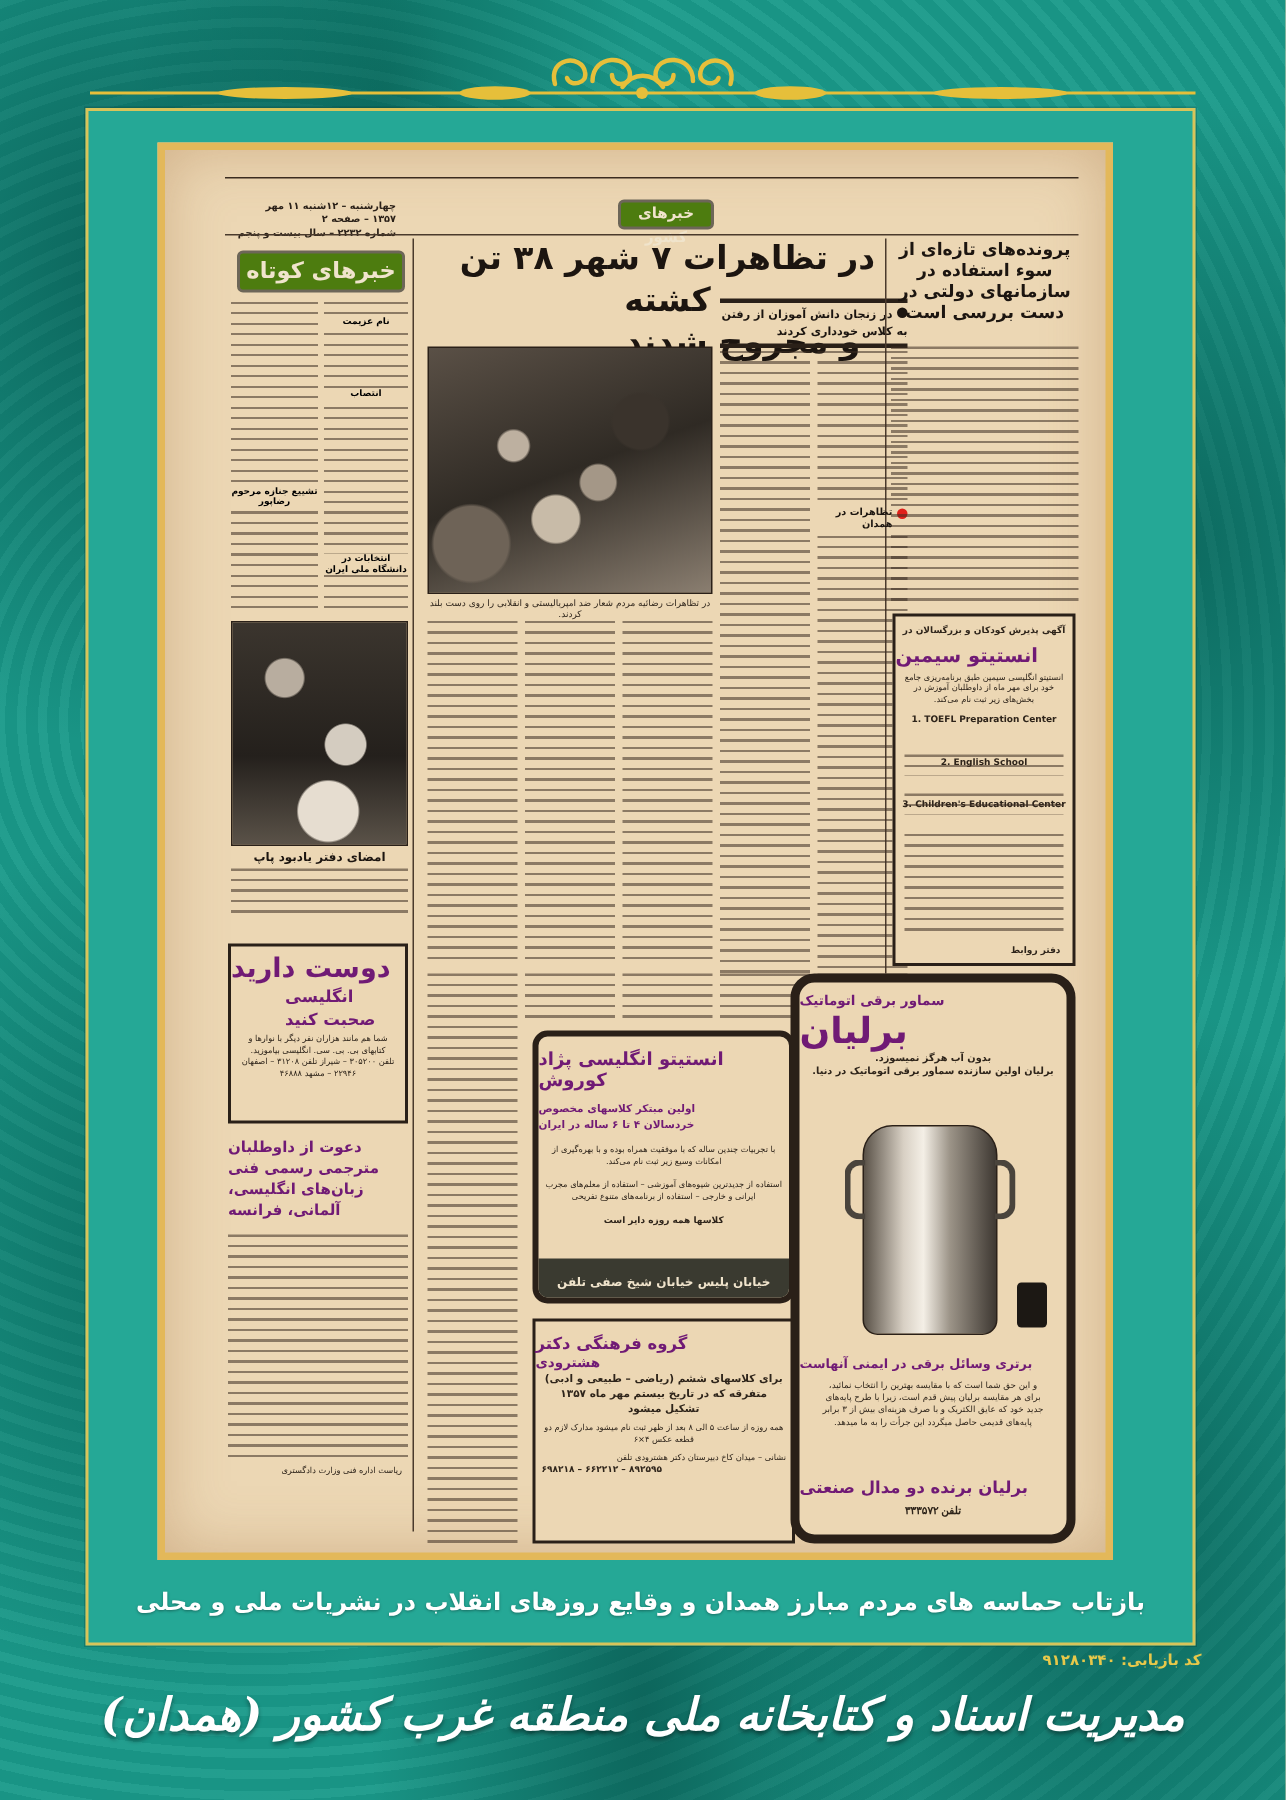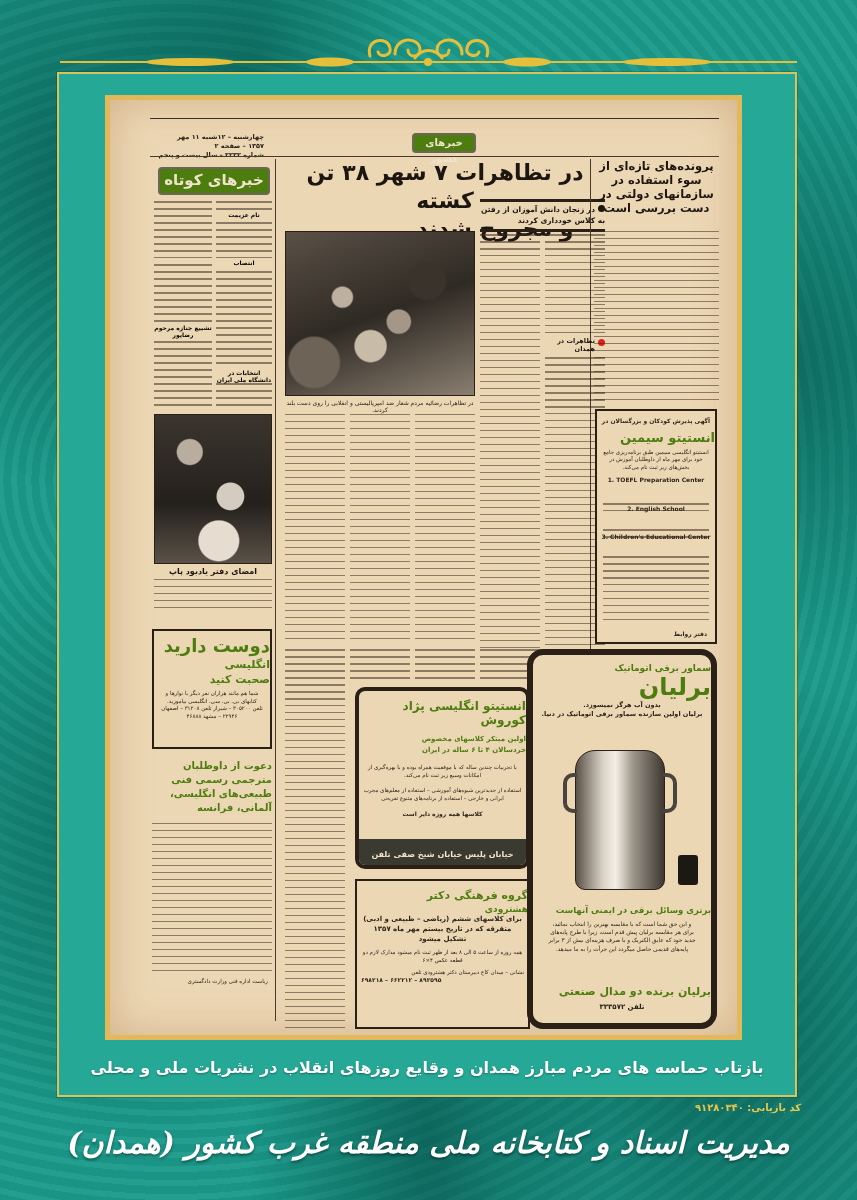--- a/index.html
+++ b/index.html
@@ -63,21 +63,21 @@
   .h-rule { position: absolute; height: 1px; background: #4a3a2c; }
   .thick-rule { position: absolute; height: 3px; background: #2a2018; }
   .masthead-label {
     position: absolute; background: #4d7c0f; color: #f0e4cc;
     border-radius: 4px; font-weight: bold; text-align: center;
     border: 2px solid #6d6658;
   }
   .headline { color: #1c1510; font-weight: bold; text-align: center; }
   .ad-box { position: absolute; border: 2px solid #2a2018; background: #ecd7b4; }
   .ad-box.rounded { border-radius: 10px; border-width: 4px; }
-  .ad-title { font-weight: bold; color: #4d7c0f; text-align: right; }
+  .ad-title { font-weight: bold; color: #701a75; text-align: left; }
   .ad-body { font-size: 6px; line-height: 8.5px; color: #2e241a; text-align: center; padding: 0 4px; }
   .photo {
     position: absolute; overflow: hidden;
     background:
       radial-gradient(circle at 30% 40%, #bdb0a0 0, #bdb0a0 6%, transparent 7%),
       radial-gradient(circle at 60% 55%, #a49787 0, #a49787 8%, transparent 9%),
       radial-gradient(circle at 45% 70%, #c8bba8 0, #c8bba8 10%, transparent 11%),
       radial-gradient(circle at 75% 30%, #3a332c 0, #3a332c 10%, transparent 11%),
       radial-gradient(circle at 15% 80%, #6e6357 0, #6e6357 12%, transparent 13%),
       linear-gradient(160deg, #5a5046 0%, #2f2a24 50%, #8a7e70 100%);
@@ -193,21 +193,21 @@
     </div>
 
     <div class="ad-box" style="left:2px; top:510px; width:120px; height:120px;">
       <div class="ad-title" style="font-size:18px; line-height:22px; margin-top:4px;">دوست دارید</div>
       <div class="ad-title" style="font-size:11px; line-height:15px;padding-left:36px;">انگلیسی صحبت کنید</div>
       <div class="ad-body" style="font-size:5.5px; line-height:7.5px; margin-top:3px;">شما هم مانند هزاران نفر دیگر با نوارها و کتابهای بی. بی. سی. انگلیسی بیاموزید.</div>
       <div class="ad-body" style="font-size:5.5px; line-height:7.5px;">تلفن ۳۰۵۲۰۰ – شیراز تلفن ۳۱۲۰۸ – اصفهان ۲۲۹۴۶ – مشهد ۴۶۸۸۸</div>
     </div>
 
     <div class="np-abs" style="left:2px; top:640px; width:120px;">
-      <div class="ad-title" style="font-size:10px; line-height:14px;">دعوت از داوطلبان مترجمی رسمی فنی طبیعی‌های انگلیسی، آلمانی، فرانسه</div>
+      <div class="ad-title" style="font-size:10px; line-height:14px;">دعوت از داوطلبان مترجمی رسمی فنی زبان‌های انگلیسی، آلمانی، فرانسه</div>
       <div class="fillerlines" style="height:150px; margin-top:8px;"></div>
       <div class="ad-body" style="font-size:5.5px; margin-top:4px; text-align:right;">ریاست اداره فنی وزارت دادگستری</div>
     </div>
 
     <div class="np-abs fillerlines" style="left:135px; top:530px; width:60px; height:380px;"></div>
     <div class="np-abs fillerlines" style="left:200px; top:530px; width:60px; height:30px;"></div>
     <div class="np-abs fillerlines" style="left:265px; top:530px; width:60px; height:30px;"></div>
     <div class="np-abs fillerlines" style="left:330px; top:530px; width:60px; height:30px;"></div>
     <div class="np-abs fillerlines" style="left:395px; top:530px; width:60px; height:20px;"></div>
 
@@ -235,21 +235,21 @@
       <div class="ad-title" style="font-size:24px; line-height:28px;">برلیان</div>
       <div class="ad-body" style="font-size:6.5px; font-weight:bold;">بدون آب هرگز نمیسوزد.</div>
       <div class="ad-body" style="font-size:6.5px; font-weight:bold;">برلیان اولین سازنده سماور برقی اتوماتیک در دنیا.</div>
       <div class="samovar" style="left:42px; top:95px; width:90px; height:140px;"></div>
       <div class="np-abs" style="left:30px; top:118px; width:14px; height:40px; border:4px solid #4a443c; border-right:none; border-radius:10px 0 0 10px;"></div>
       <div class="np-abs" style="left:130px; top:118px; width:14px; height:40px; border:4px solid #4a443c; border-left:none; border-radius:0 10px 10px 0;"></div>
       <div class="np-abs" style="left:145px; top:200px; width:20px; height:30px; background:#1c1814; border-radius:3px;"></div>
       <div class="np-abs ad-title" style="left:0; right:0; top:250px; font-size:8.5px;">برتری وسائل برقی در ایمنی آنهاست</div>
       <div class="np-abs ad-body" style="left:10px; right:10px; top:265px; font-size:5.8px; line-height:8.2px;">و این حق شما است که با مقایسه بهترین را انتخاب نمائید، برای هر مقایسه برلیان پیش قدم است، زیرا با طرح پایه‌های جدید خود که عایق الکتریک و با صرف هزینه‌ای بیش از ۳ برابر پایه‌های قدیمی حاصل میگردد این جرأت را به ما میدهد.</div>
       <div class="np-abs ad-title" style="left:0; right:0; top:330px; font-size:11px;">برلیان برنده دو مدال صنعتی</div>
-      <div class="np-abs ad-body" style="left:0; right:0; top:348px; font-size:7px; font-weight:bold;">تلفن ۳۳۳۵۷۲</div>
+      <div class="np-abs ad-body" style="left:0; right:0; top:348px; font-size:7px; font-weight:bold;font-family:Liberation Serif, serif;">تلفن ۳۳۳۵۷۲</div>
     </div>
 
   </div>
 </div>
 
 <div class="caption-bar">بازتاب حماسه های مردم مبارز همدان و وقایع روزهای انقلاب در نشریات ملی و محلی</div>
 
 <div class="archive-code">
   <span>کد بازیابی:</span>
   <span>۹۱۲۸۰۳۴۰</span>

